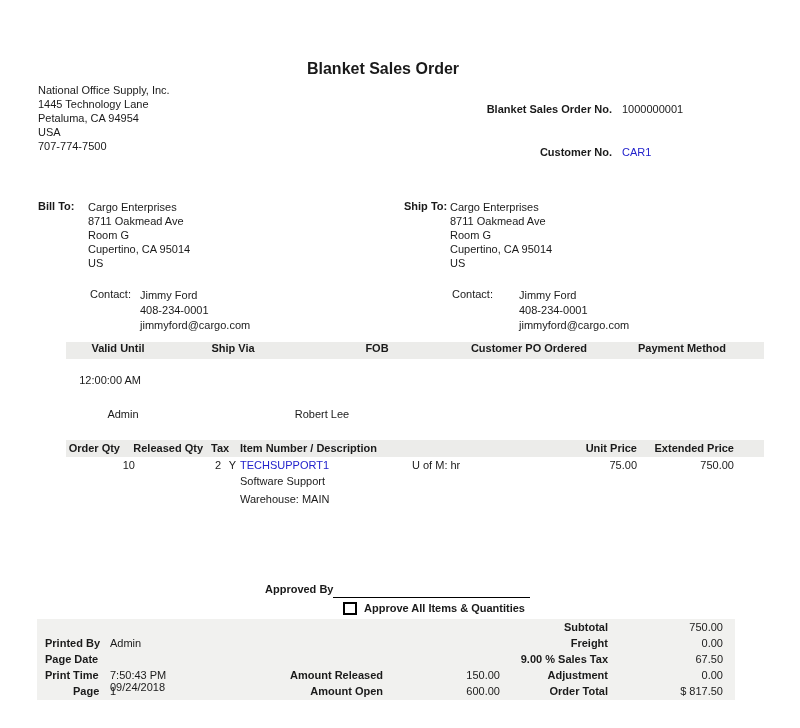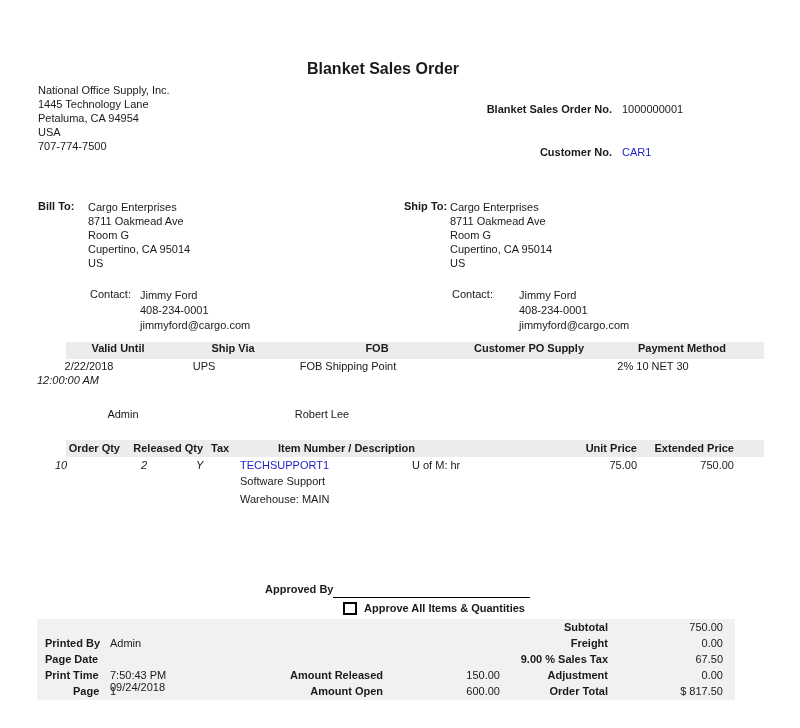--- a/index.html
+++ b/index.html
@@ -11,21 +11,21 @@
   }
   .abs { position:absolute; white-space:nowrap; }
   .b { font-weight:bold; }
   .title {
     position:absolute; top:60px; left:0; width:766px; text-align:center;
     font-size:16px; font-weight:bold;
   }
   .lines div { line-height:14px; white-space:nowrap; }
   .contact-lines div { line-height:15px; white-space:nowrap; }
   .r { text-align:right; }
-  .c { text-align:left;font-style:italic; }
+  .c { text-align:right; }
   .link { color:#2222cc; cursor:pointer; }
   .bar {
     position:absolute; left:37px; width:698px; height:17px;
     background:#ececea; display:flex; align-items:flex-start;margin-left:29px;
   }
   .bar .cell { text-align:center; font-weight:bold; white-space:nowrap; overflow:visible; }
   .valrow { position:absolute; left:37px; width:698px; display:flex; }
   .valrow .cell { text-align:center; white-space:nowrap; }
   .w1a{width:104px}.w1b{width:126px}.w1c{width:162px}.w1d{width:142px}.w1e{width:164px}
   .w2a{width:172px}.w2b{width:226px}.w2c{width:142px}.w2d{width:158px}
@@ -83,44 +83,37 @@
   <div class="abs contact-lines" style="left:519px; top:288px;">
     <div>Jimmy Ford</div>
     <div>408-234-0001</div>
     <div>jimmyford@cargo.com</div>
   </div>
 
   <div class="bar" style="top:342px;">
     <div class="cell w1a">Valid Until</div>
     <div class="cell w1b">Ship Via</div>
     <div class="cell w1c">FOB</div>
-    <div class="cell w1d">Customer PO Supply</div>
+    <div class="cell w1d">Customer PO Ordered</div>
     <div class="cell w1e">Payment Method</div>
-  </div>
-  <div class="valrow" style="top:360px;">
-    <div class="cell w1a">2/22/2018</div>
-    <div class="cell w1b">UPS</div>
-    <div class="cell w1c">FOB Shipping Point</div>
-    <div class="cell w1d"></div>
-    <div class="cell w1e">2% 10 NET 30</div>
   </div>
   <div class="abs c" style="left:37px; top:374px; width:104px;">12:00:00 AM</div>
 
   <div class="valrow" style="top:408px;">
     <div class="cell w2a">Admin</div>
     <div class="cell w2b">Robert Lee</div>
     <div class="cell w2c"></div>
     <div class="cell w2d"></div>
   </div>
 
   <div class="bar" style="top:440px;"></div>
   <div class="abs b r" style="left:40px; top:442px; width:80px;">Order Qty</div>
   <div class="abs b r" style="left:123px; top:442px; width:80px;">Released Qty</div>
   <div class="abs b" style="left:211px; top:442px;">Tax</div>
-  <div class="abs b" style="left:240px; top:442px;margin-left:38px;">Item Number / Description</div>
+  <div class="abs b" style="left:240px; top:442px;">Item Number / Description</div>
   <div class="abs b r" style="left:557px; top:442px; width:80px;">Unit Price</div>
   <div class="abs b r" style="left:638px; top:442px; width:96px;">Extended Price</div>
 
   <div>
     <div class="abs c" style="left:55px; top:459px; width:80px;">10</div>
     <div class="abs c" style="left:141px; top:459px; width:80px;">2</div>
     <div class="abs c" style="left:196px; top:459px; width:40px;">Y</div>
     <div class="abs link" style="left:240px; top:459px;">TECHSUPPORT1</div>
     <div class="abs" style="left:412px; top:459px;">U of M: hr</div>
     <div class="abs r" style="left:557px; top:459px; width:80px;">75.00</div>

